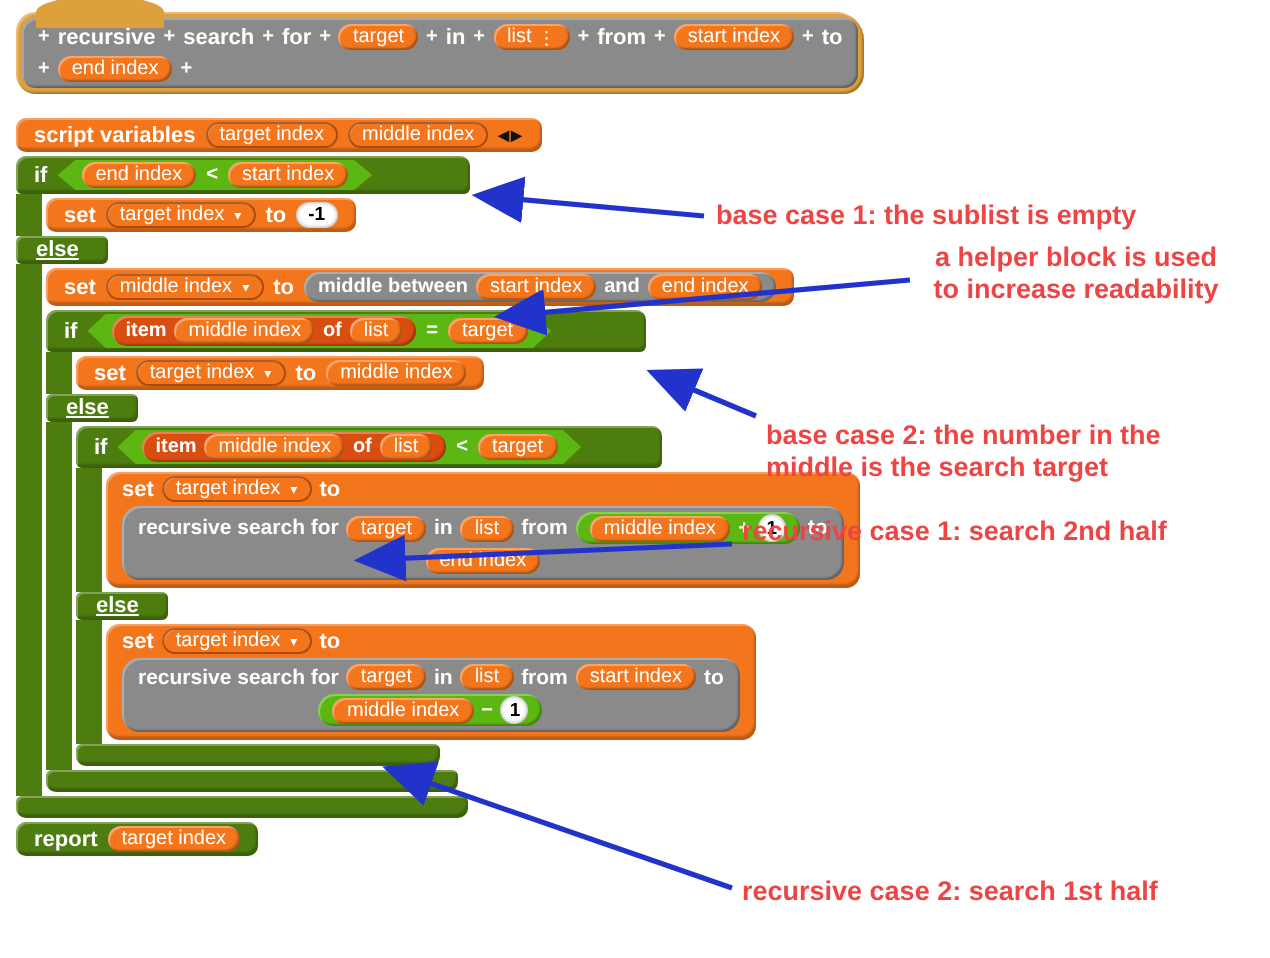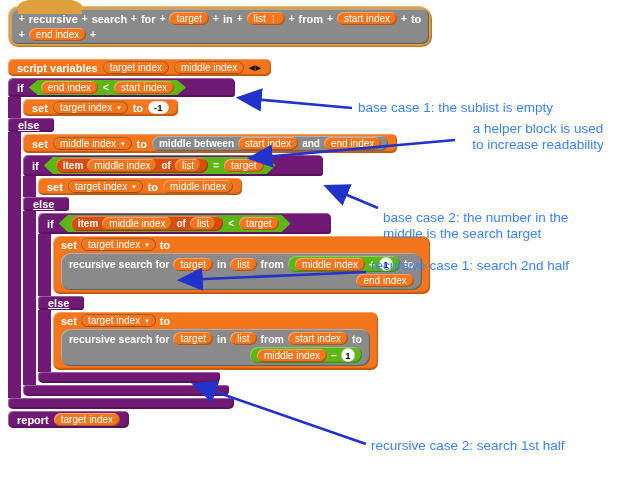--- a/index.html
+++ b/index.html
@@ -2,21 +2,21 @@
 <html><head>
 <meta charset="utf-8">
 <style>
   * { box-sizing: border-box; margin: 0; padding: 0; }
   body { background: #fff; font-family: "Liberation Sans", sans-serif; }
   .canvas { position: relative; width: 635px; height: 479px; background: #fff; overflow: hidden; }
   .script { position: absolute; left: 8px; top: 6px; display: flex; flex-direction: column; align-items: flex-start; gap: 2px; }
   .row { display: flex; align-items: center; gap: 4px; white-space: nowrap; }
 
   
-  .gold { background: #701a75; }
+  .gold { background: #4d7c0f; }
   .orange { background: #f3761d; }
   .green { background: #5cb712; }
   .red { background: #d94d11; }
   .gray { background: #8a8a8a; }
   .tan { background: #dda03c; }
 
   .bar { display: flex; align-items: center; gap: 5px; width: max-content; padding: 2px 9px; border-radius: 5px;
          color: #fff; font-weight: bold; font-size: 11px; white-space: nowrap;
          box-shadow: inset 1px 1px 0 rgba(255,255,255,.3), inset -1px -2px 1px rgba(0,0,0,.22); }
   .oval { display: inline-flex; align-items: center; gap: 3px; padding: 1px 7px; border-radius: 11px;
@@ -52,26 +52,26 @@
   .proto { border-radius: 7px; padding: 3px 8px; display: flex; flex-direction: column; gap: 3px; color: #fff;
            font-weight: bold; font-size: 11px;
            box-shadow: inset 1px 1px 0 rgba(255,255,255,.25), inset -1px -1px 1px rgba(0,0,0,.3); }
   .plus { font-size: 10px; font-weight: bold; opacity: .95; }
   .lmark { font-size: 9px; }
 
   
   .setbig { display: flex; flex-direction: column; align-items: flex-start; gap: 2px; padding: 2px 8px 4px 8px;
             border-radius: 7px; color: #fff; font-weight: bold; font-size: 11px;
             box-shadow: inset 1px 1px 0 rgba(255,255,255,.3), inset -1px -2px 1px rgba(0,0,0,.22); }
-  .callblk { display: flex; flex-direction: column; align-items: flex-end; gap: 2px; padding: 3px 8px;
+  .callblk { display: flex; flex-direction: column; align-items: center; gap: 2px; padding: 3px 8px;
              border-radius: 9px; color: #fff; font-weight: bold; font-size: 10.5px;
              box-shadow: inset 1px 1px 0 rgba(255,255,255,.3), inset -1px -1px 1px rgba(0,0,0,.3); }
 
   
-  .note { position: absolute; color: #3b82f6; font-weight: normal; font-size: 13.5px; line-height: 16px; white-space: nowrap; }
+  .note { position: absolute; color: #ef4444; font-weight: bold; font-size: 13.5px; line-height: 16px; white-space: nowrap; }
   .arrows { position: absolute; left: 0; top: 0; pointer-events: none; }
 </style>
 </head>
 <body>
 
 <div class="canvas">
 
   <div class="script">
 
     <div class="hat tan">

